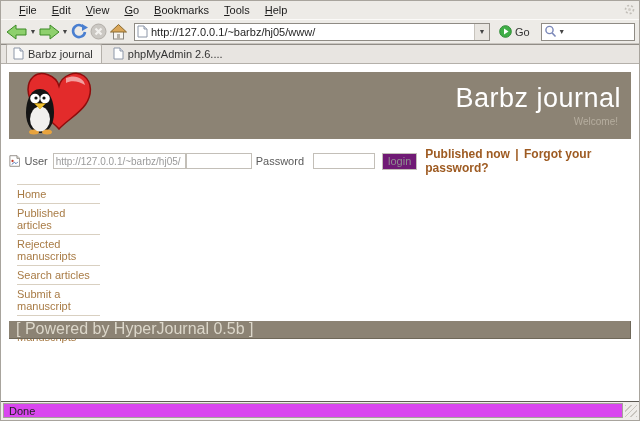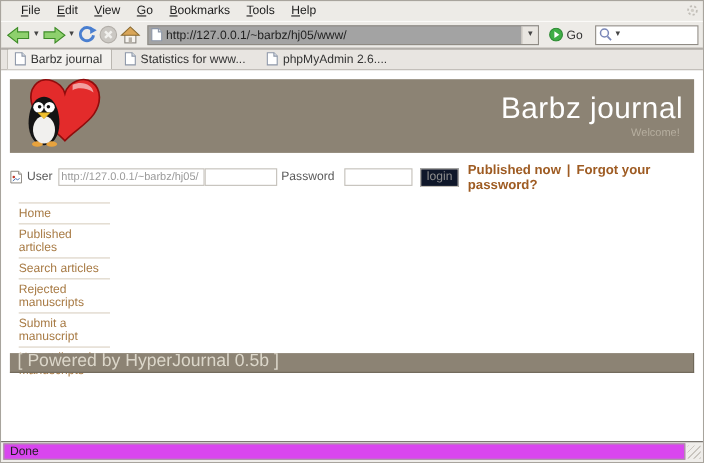--- a/index.html
+++ b/index.html
@@ -16,21 +16,21 @@
   .menu-item::first-letter { text-decoration:underline; }
   .throbber { position:absolute; right:3px; top:2px; opacity:.75; }
 
   
   .toolbar { height:25px; display:flex; align-items:center; padding:0 4px;
              border-top:1px solid #fbfaf8; border-bottom:1px solid #c8c4be; }
   .tool-btn { display:flex; align-items:center; justify-content:center;
               height:21px; padding:0 1px; cursor:pointer; }
   .dd-arrow { font-size:7px; color:#444; width:8px; text-align:center; cursor:pointer; }
   .urlbar { display:flex; align-items:center; width:356px; height:18px;
-            background:#a3a3a3; border:1px solid #8f8b84; margin-left:5px; }
+            background:#ffffff; border:1px solid #8f8b84; margin-left:5px; }
   .urlbar .pg { margin:0 3px 0 2px; flex:none; }
   .urlbar input { flex:1; min-width:0; border:none; outline:none; background:transparent;
                   font-family:inherit; font-size:11px; color:#1f1f1f; height:14px; }
   .url-dd { width:15px; height:16px; border-left:1px solid #c8c4bd; background:#e9e6e1;
             display:flex; align-items:center; justify-content:center; cursor:pointer; }
   .go-btn { display:flex; align-items:center; gap:3px; margin-left:9px;
             font-size:11px; color:#333; cursor:pointer; }
   .searchbox { display:flex; align-items:center; gap:1px; margin-left:11px; width:94px;
                height:18px; background:#fff; border:1px solid #8f8b84; padding:0 2px; }
   .searchbox input { flex:1; min-width:0; border:none; outline:none; font-size:11px;
@@ -56,21 +56,21 @@
 
   .login-row { position:absolute; top:87px; left:8px; right:8px; height:20px;
                display:flex; align-items:center; font-size:11px; color:#5a5a5a; }
   .login-row .lbl { margin:0 5px 0 4px; }
   .fld { height:16px; border:1px solid #c3bfb8; background:#fff; font-family:inherit;
          font-size:10px; color:#222; padding:0 2px; outline:none; }
   .user-url { width:133px; color:#9a9a9a; }
   .user-extra { width:66px; }
   .pw { width:62px; margin-left:4px; }
   .login-btn { margin-left:7px; height:17px; padding:0 5px; font-family:inherit;
-               font-size:11px; color:#8f8f8f; background:#0f172a;
+               font-size:11px; color:#8f8f8f; background:#701a75;
                border:1px solid #c3bfb8; cursor:pointer; }
   .auth-links { margin-left:8px; font-size:12px; font-weight:bold;
                 color:var(--register,#9E5B22); }
   .auth-links a { color:var(--register,#9E5B22); text-decoration:none; cursor:pointer; }
   .auth-links .sep { font-weight:bold; margin:0 2px; }
 
   .sidebar { position:absolute; top:120px; left:16px; width:83px; font-size:11px;
              border-top:1px solid #d9d0c1; }
   .side-link { color:var(--link,#A87B45); line-height:12px; padding:3px 0 3px;
                border-bottom:1px solid #d9d0c1; cursor:pointer; }
@@ -172,27 +172,20 @@
     </span>
   </div>
 
   <div class="tabbar">
       <div class="tab active">
         <svg width="11" height="13" viewBox="0 0 11 13">
           <path d="M1 1 H7 L10 4 V12 H1 Z" fill="#fff" stroke="#8d97a8"></path>
           <path d="M7 1 L7 4 L10 4" fill="#dfe4ec" stroke="#8d97a8"></path>
         </svg>
         <span>Barbz journal</span>
-      </div>
-      <div class="tab">
-        <svg width="11" height="13" viewBox="0 0 11 13">
-          <path d="M1 1 H7 L10 4 V12 H1 Z" fill="#fff" stroke="#8d97a8"></path>
-          <path d="M7 1 L7 4 L10 4" fill="#dfe4ec" stroke="#8d97a8"></path>
-        </svg>
-        <span>Statistics for www...</span>
       </div>
       <div class="tab">
         <svg width="11" height="13" viewBox="0 0 11 13">
           <path d="M1 1 H7 L10 4 V12 H1 Z" fill="#fff" stroke="#8d97a8"></path>
           <path d="M7 1 L7 4 L10 4" fill="#dfe4ec" stroke="#8d97a8"></path>
         </svg>
         <span>phpMyAdmin 2.6....</span>
       </div>
     </div>
 
@@ -236,22 +229,22 @@
       <span class="auth-links">
         <a>Published now</a>
         <span class="sep">|</span>
         <a>Forgot your password?</a>
       </span>
     </div>
 
     <div class="sidebar">
         <div class="side-link">Home</div>
         <div class="side-link">Published articles</div>
+        <div class="side-link">Rejected manuscripts</div>
         <div class="side-link">Search articles</div>
-        <div class="side-link">Rejected manuscripts</div>
         <div class="side-link">Submit a manuscript</div>
         <div class="side-link">Not attributed Manuscripts</div>
       </div>
 
     <div class="band footer-band">
       <span>[ Powered by HyperJournal 0.5b ]</span>
     </div>
   </div>
 
   <div class="statusbar">

